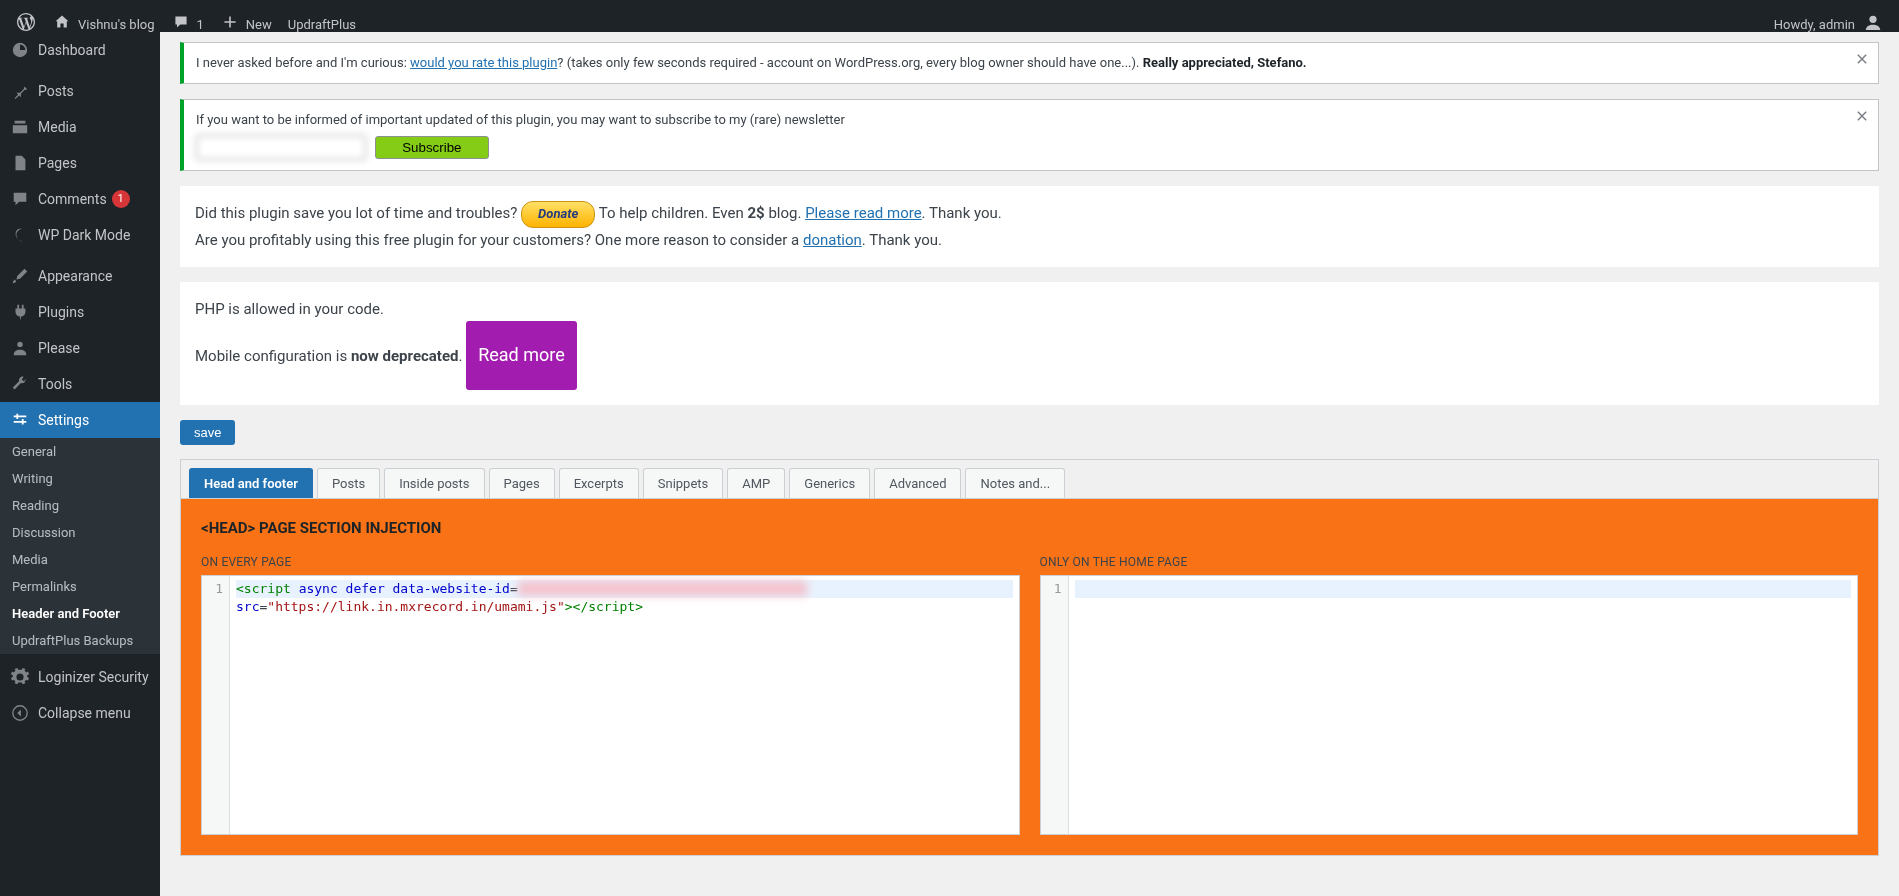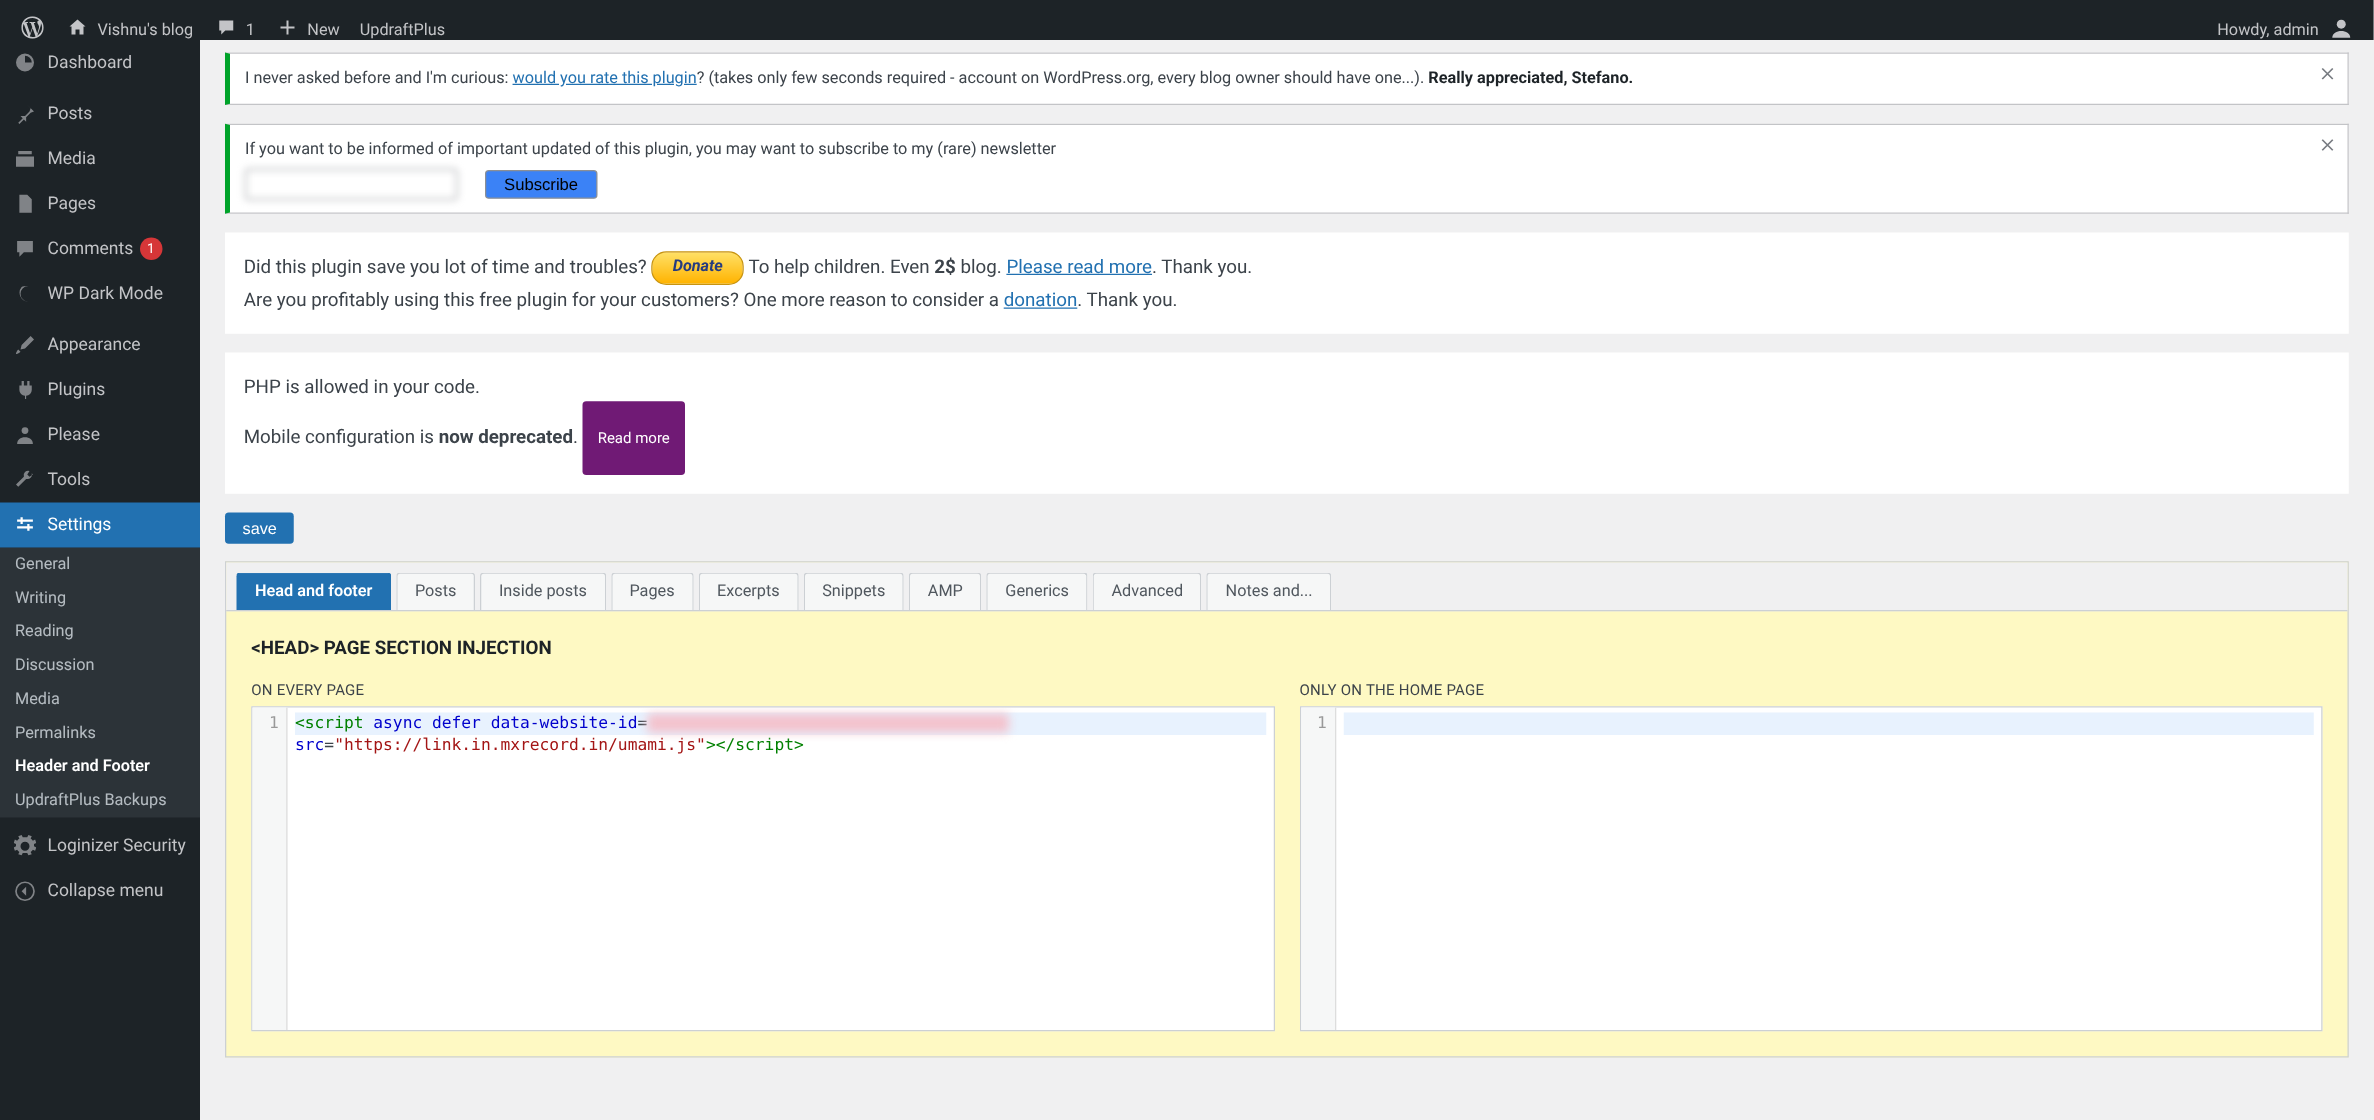--- a/index.html
+++ b/index.html
@@ -27,31 +27,31 @@
 
 .content { margin-left: 160px; padding: 0; }
 .wrap { padding: 10px 20px 20px 20px; }
 h1 { font-size: 23px; font-weight: 400; color: #1d2327; margin: 8px 0 16px 0; }
 
 .notice { background: #fff; border: 1px solid #c3c4c7; border-left: 4px solid #00a32a; padding: 10px 38px 10px 12px; margin-bottom: 15px; position: relative; font-size: 13px; color: #3c434a; line-height: 1.5; }
 .notice .dismiss { position: absolute; right: 6px; top: 6px; width: 20px; height: 20px; color: #787c82; cursor: pointer; display: flex; align-items: center; justify-content: center; }
 .notice a { color: #2271b1; text-decoration: underline; }
 .notice .strong { font-weight: 700; color: #1d2327; }
 .notice input[type=text]{ padding: 4px 8px; border: 1px solid #8c8f94; border-radius: 3px; background: #fff; width: 170px; margin-right: 6px; margin-top: 6px; }
-.notice button.sub { padding: 3px 14px; border: 1px solid #8c8f94; border-radius: 3px; background: #3b82f6; cursor: pointer; margin-top: 6px; margin-left: 13px; }
+.notice button.sub { padding: 3px 26px; border: 1px solid #8c8f94; border-radius: 3px; background: #84cc16; cursor: pointer; margin-top: 6px; }
 
 .box { background: #fff; padding: 15px; margin-bottom: 15px; font-size: 15px; color: #3c434a; line-height: 1.6; }
 .box a { color: #2271b1; text-decoration: underline; }
 .donate-btn { display: inline-block; background: linear-gradient(#ffe066, #ffb300); border: 1px solid #c89411; border-radius: 12px; padding: 2px 16px; font-weight: bold; font-style: italic; color: #253b80; font-size: 13px; vertical-align: middle; cursor: pointer; }
 
-.read-more { display: inline-block; background: #701a75; color: #fff; padding: 20px 12px; border-radius: 3px; text-decoration: none; cursor: pointer; font-size: 12px; }
+.read-more { display: inline-block; background: #a21caf; color: #fff; padding: 20px 12px; border-radius: 3px; text-decoration: none; cursor: pointer; font-size: 18px; }
 
 .save-btn { background: #2271b1; color: #fff; border: none; border-radius: 3px; padding: 5px 14px; font-size: 13px; cursor: pointer; margin-bottom: 14px; }
 
-.tabs-container { background: #fef9c3; border: 1px solid #ccd0d4; }
+.tabs-container { background: #f97316; border: 1px solid #ccd0d4; }
 .tab-nav { display: flex; gap: 4px; padding: 8px 8px 0 8px; background: #f0f0f1; border-bottom: 1px solid #ccd0d4; }
 .tab { padding: 7px 14px; border: 1px solid #ccd0d4; border-bottom: none; background: #f6f7f7; border-radius: 3px 3px 0 0; cursor: pointer; font-size: 13px; color: #50575e; }
 .tab.active { background: #2271b1; border-color: #2271b1; color: #fff; font-weight: 600; }
 .tab-panel { padding: 20px; }
 
 .tab-panel h2 { font-size: 15px; font-weight: 700; margin-bottom: 18px; color: #1d2327; }
 .editors { display: flex; gap: 20px; }
 .editor-col { flex: 1; }
 .editor-col.narrow { flex: 1; }
 .editor-label { font-size: 12px; color: #3c434a; margin-bottom: 6px; letter-spacing: 0.2px; }

